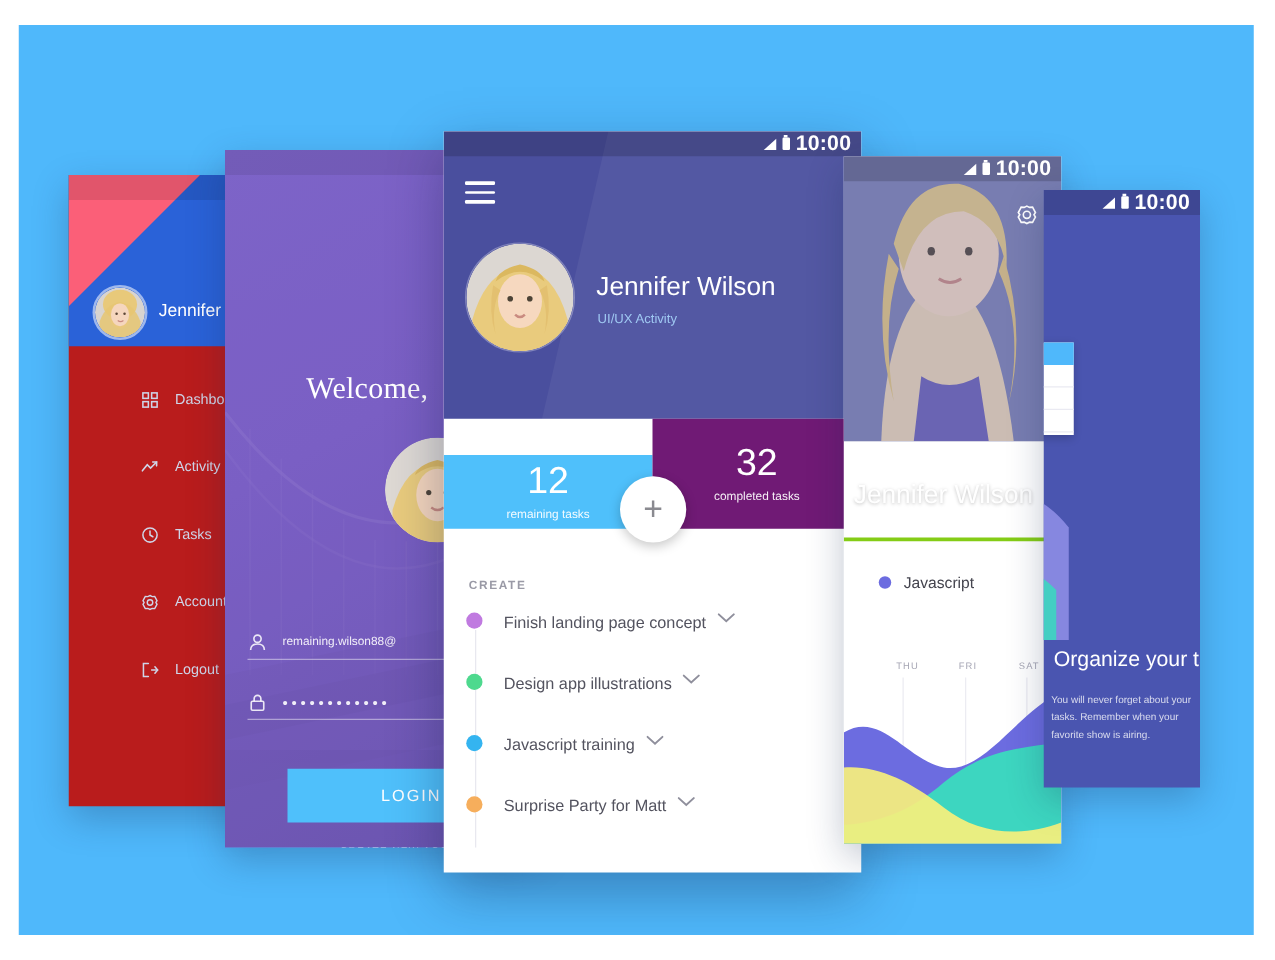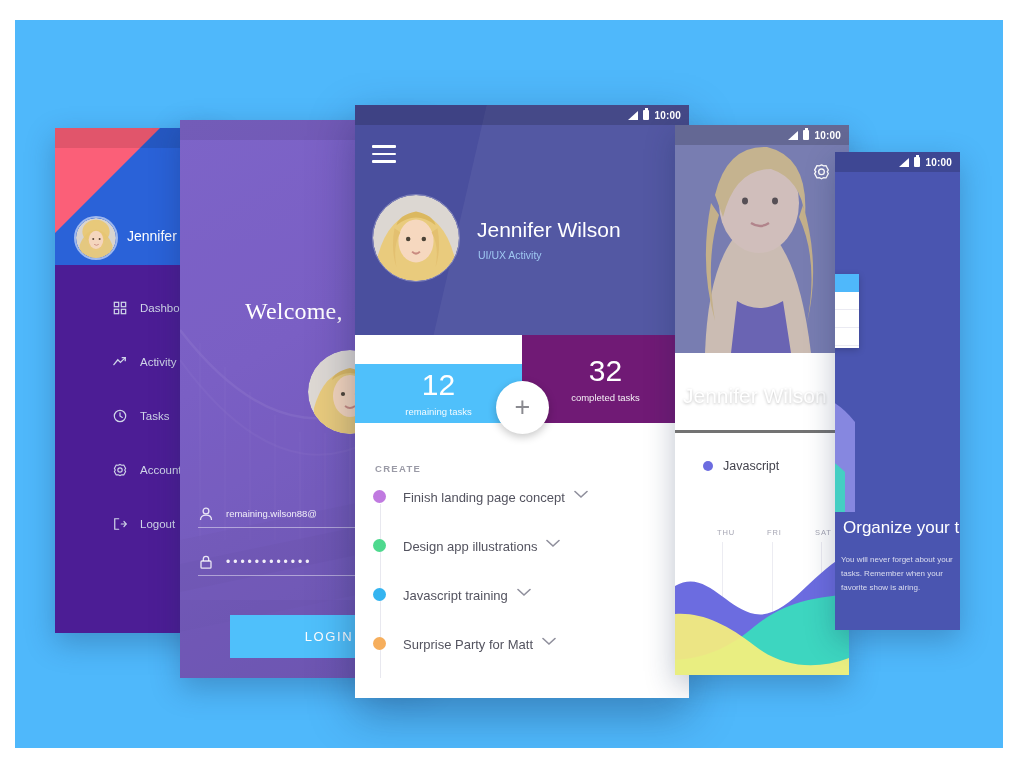--- a/index.html
+++ b/index.html
@@ -21,37 +21,37 @@
     overflow: hidden;
     box-shadow: 0 10px 28px rgba(20,40,80,0.28);
   }
   .statusbar {
     position: absolute; left: 0; top: 0; width: 100%; height: 20px;
     background: rgba(0,0,0,0.16);
     display: flex; align-items: center; justify-content: flex-end;
     padding-right: 8px; gap: 5px;
   }
   .statusbar .time {
-    color: #ffffff; font-size: 10px; font-weight: bold; letter-spacing: .2px;
+    color: #ffffff; font-size: 17px; font-weight: bold; letter-spacing: .2px;
   }
   .sig { width: 10px; height: 9px; position: relative; }
   .sig::after {
     content: ""; position: absolute; right: 0; bottom: 0;
     border-left: 10px solid transparent; border-bottom: 9px solid #fff;
   }
   .batt {
     width: 6px; height: 10px; background: #fff; border-radius: 1px; position: relative;
   }
   .batt::before {
     content: ""; position: absolute; left: 1.5px; top: -2px;
     width: 3px; height: 2px; background: #fff;
   }
 
   
-  #p1 { left: 40px; top: 108px; width: 163px; height: 505px; background: #4c1d95; }
+  #p1 { left: 40px; top: 120px; width: 163px; height: 505px; background: #b91c1c; }
   #p1 .p1head {
     position: absolute; left:0; top:0; width: 100%; height: 137px;
     background: #2a62d8; overflow: hidden;
   }
   #p1 .tri-pink {
     position: absolute; left: -10px; top: -10px;
     border-top: 125px solid #fb5f78; border-right: 125px solid transparent;
   }
   #p1 .tri-cyan {
     position: absolute; right: 0; top: 0;
@@ -162,21 +162,21 @@
     position: absolute; left: 0; top: 0; width: 100%; height: 228px; overflow: hidden;
     background: #6f74a8;
   }
   #p4 .gear { position: absolute; right: 18px; top: 38px; width: 19px; height: 19px; color: #fff; }
   #p4 .p4name {
     position: absolute; left: 8px; top: 259px; color: #fff; font-size: 21px; white-space: nowrap;
     text-shadow: 0 1px 3px rgba(0,0,0,.25);
   }
   #p4 .card {
     position: absolute; left: 0; top: 305px; width: 100%; height: 245px;
-    background: #fff; border-top: 3px solid #737373; overflow: hidden;
+    background: #fff; border-top: 3px solid #84cc16; overflow: hidden;
   }
   #p4 .legend { position: absolute; left: 28px; top: 26px; display: flex; align-items: center; gap: 10px; }
   #p4 .legdot { width: 10px; height: 10px; border-radius: 50%; background: #6c6ce0; }
   #p4 .legtxt { color: #44444e; font-size: 12.5px; }
   #p4 .axis { position: absolute; left: 0; top: 95px; width: 100%; height: 150px; }
   #p4 .axlbl { position: absolute; color: #a6a6b4; font-size: 7.5px; letter-spacing: .9px; }
   #p4 .gridline { position: absolute; top: 14px; width: 1px; height: 136px; background: #ececf2; }
 
   
   #p5 { left: 820px; top: 132px; width: 125px; height: 478px; background: #4a55b0; overflow: hidden; }

